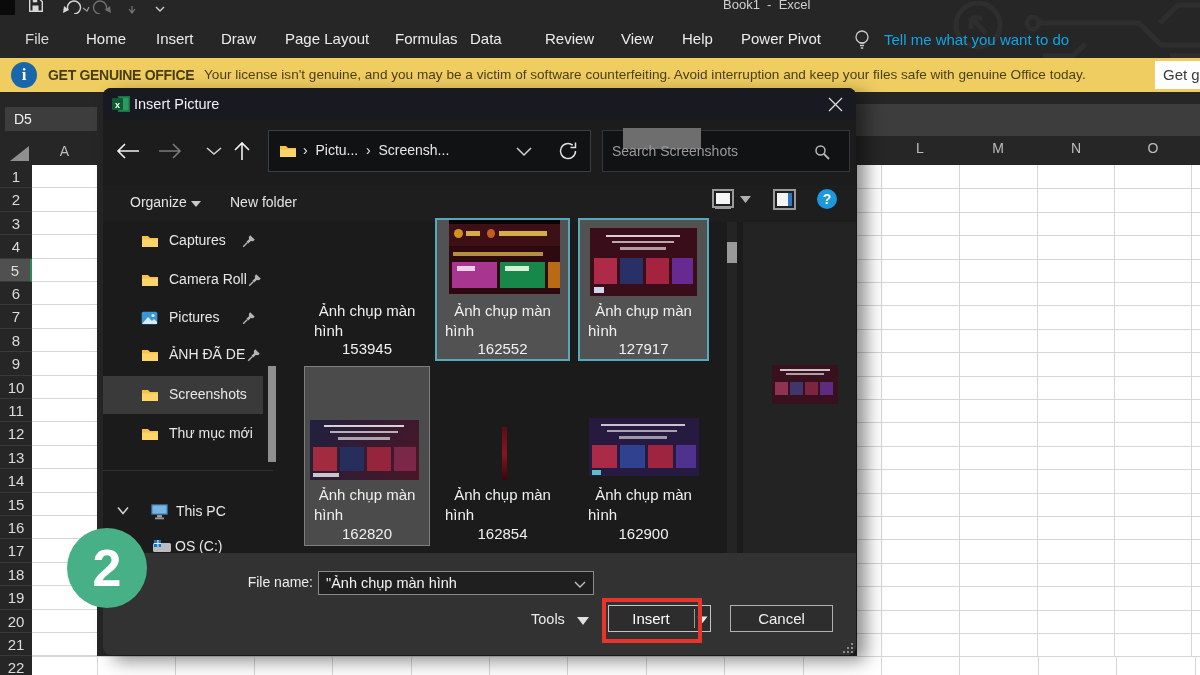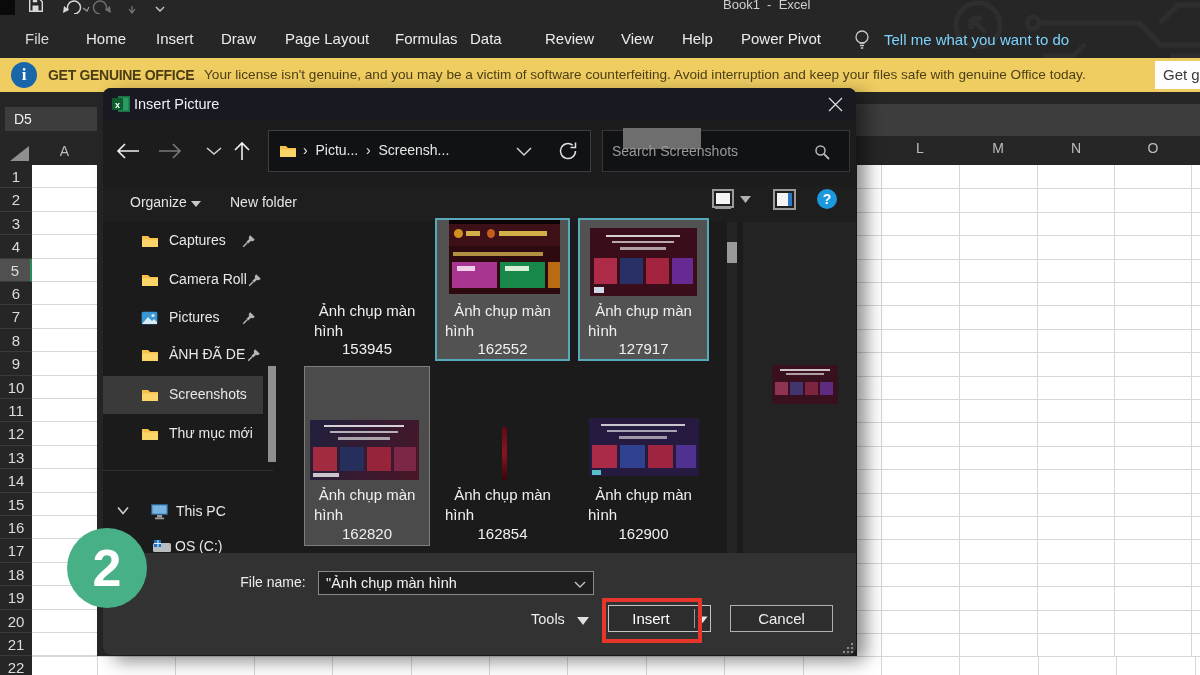--- a/index.html
+++ b/index.html
@@ -58,21 +58,21 @@
   <div class="tab" style="left:621px;">View</div>
   <div class="tab" style="left:682px;">Help</div>
   <div class="tab" style="left:741px;">Power Pivot</div>
 
   <svg class="abs" style="left:852px;top:28px;" width="20" height="24" viewBox="0 0 20 24">
     <g stroke="#c8c8c8" stroke-width="1.3" fill="none">
       <circle cx="10" cy="9" r="6"></circle>
       <path d="M7.5 15 h5 M8 17.5 h4 M8.8 20 h2.4"></path>
     </g>
   </svg>
-  <div class="abs" style="left:884px;top:31px;font-size:15px;color:#7dd3fc;">Tell me what you want to do</div>
+  <div class="abs" style="left:884px;top:31px;font-size:15px;color:#0ea5e9;">Tell me what you want to do</div>
 
   <div class="abs" style="left:0;top:58px;width:1200px;height:34px;background:#efcd61;"></div>
   <div class="abs" style="left:11px;top:62px;width:26px;height:26px;border-radius:50%;background:#1a66ab;"></div>
   <div class="abs" style="left:11px;top:62px;width:26px;height:26px;text-align:center;color:#fff;font-size:17px;font-weight:bold;line-height:26px;font-family:'Liberation Serif',serif;">i</div>
   <div class="abs" style="left:48px;top:67px;font-size:14px;font-weight:bold;color:#4a3d12;letter-spacing:-0.3px;">GET GENUINE OFFICE</div>
   <div class="abs" style="left:204px;top:67px;font-size:13.6px;color:#4c3f16;">Your license isn't genuine, and you may be a victim of software counterfeiting. Avoid interruption and keep your files safe with genuine Office today.</div>
   <div class="abs" style="left:1155px;top:61px;width:60px;height:28px;background:#fdfdfd;color:#3a3a3a;font-size:15px;text-align:left;line-height:28px;padding-left:8px;">Get g</div>
 
   <div class="abs" style="left:0;top:92px;width:103px;height:583px;background:#262626;">
 
@@ -409,21 +409,21 @@
     <div class="abs" style="left:669px;top:277px;width:66px;height:39px;background:#38101e;">
       <div class="abs" style="left:8px;top:4px;width:50px;height:2px;background:rgba(255,255,255,0.75);"></div>
       <div class="abs" style="left:14px;top:8px;width:38px;height:2px;background:rgba(255,255,255,0.6);"></div>
       <div class="abs" style="left:3px;top:17px;width:13px;height:13px;background:#8e3354;"></div>
       <div class="abs" style="left:18px;top:17px;width:13px;height:13px;background:#42346c;"></div>
       <div class="abs" style="left:33px;top:17px;width:13px;height:13px;background:#7c2440;"></div>
       <div class="abs" style="left:48px;top:17px;width:13px;height:13px;background:#5e2b80;"></div>
     </div>
 
     <div class="abs" style="left:0;top:465px;width:753px;height:102px;background:#323232;"></div>
-    <div class="abs" style="left:130px;top:486px;width:80px;text-align:center;font-size:14px;color:#ececec;">File name:</div>
+    <div class="abs" style="left:130px;top:486px;width:80px;text-align:right;font-size:14px;color:#ececec;">File name:</div>
     <div class="abs" style="left:215px;top:483px;width:276px;height:24px;background:#1f1f1f;border:1px solid #8a8a8a;box-sizing:border-box;">
       <div class="abs" style="left:7px;top:3px;font-size:14.5px;color:#f2f2f2;white-space:nowrap;">"Ảnh chụp màn hình</div>
       <svg class="abs" style="left:255px;top:9px;" width="12" height="8" viewBox="0 0 12 8">
           <path d="M1 1 l5 5 5 -5" stroke="#c0c0c0" stroke-width="1.4" fill="none"></path>
         </svg>
     </div>
     <div class="abs" style="left:428px;top:523px;font-size:14.5px;color:#ececec;">Tools</div>
     <svg class="abs" style="left:474px;top:529px;" width="12" height="9" viewBox="0 0 12 9">
         <path d="M0 0 L6 8 L12 0 Z" fill="#e0e0e0"></path>
       </svg>

